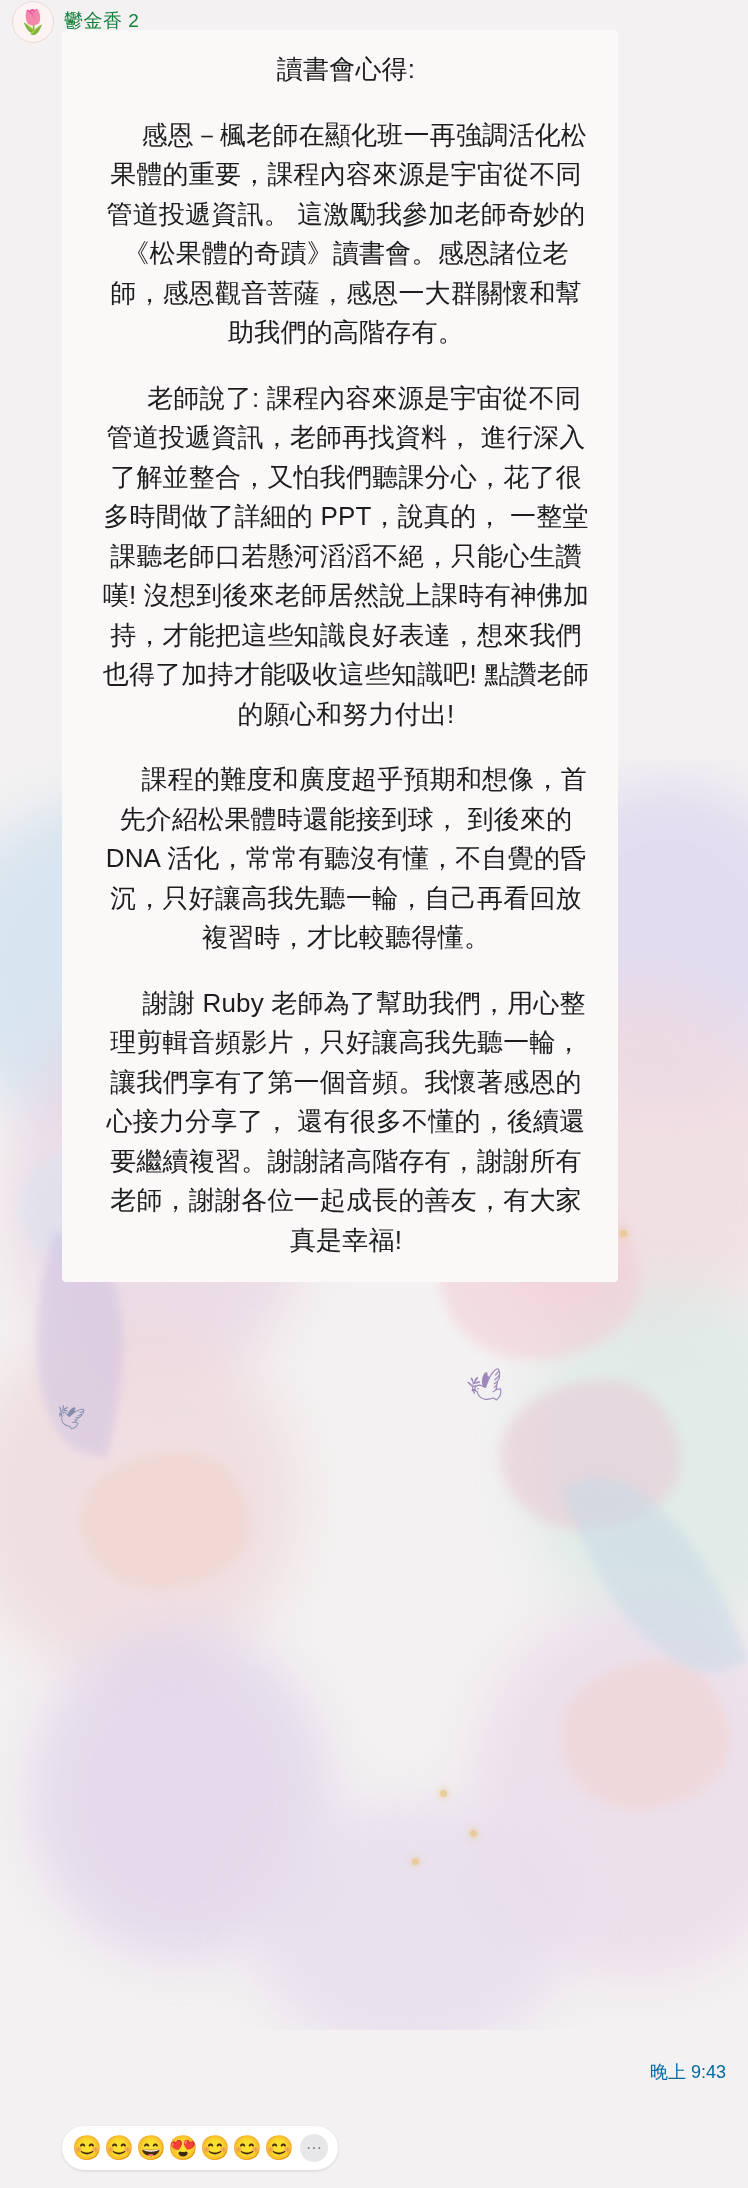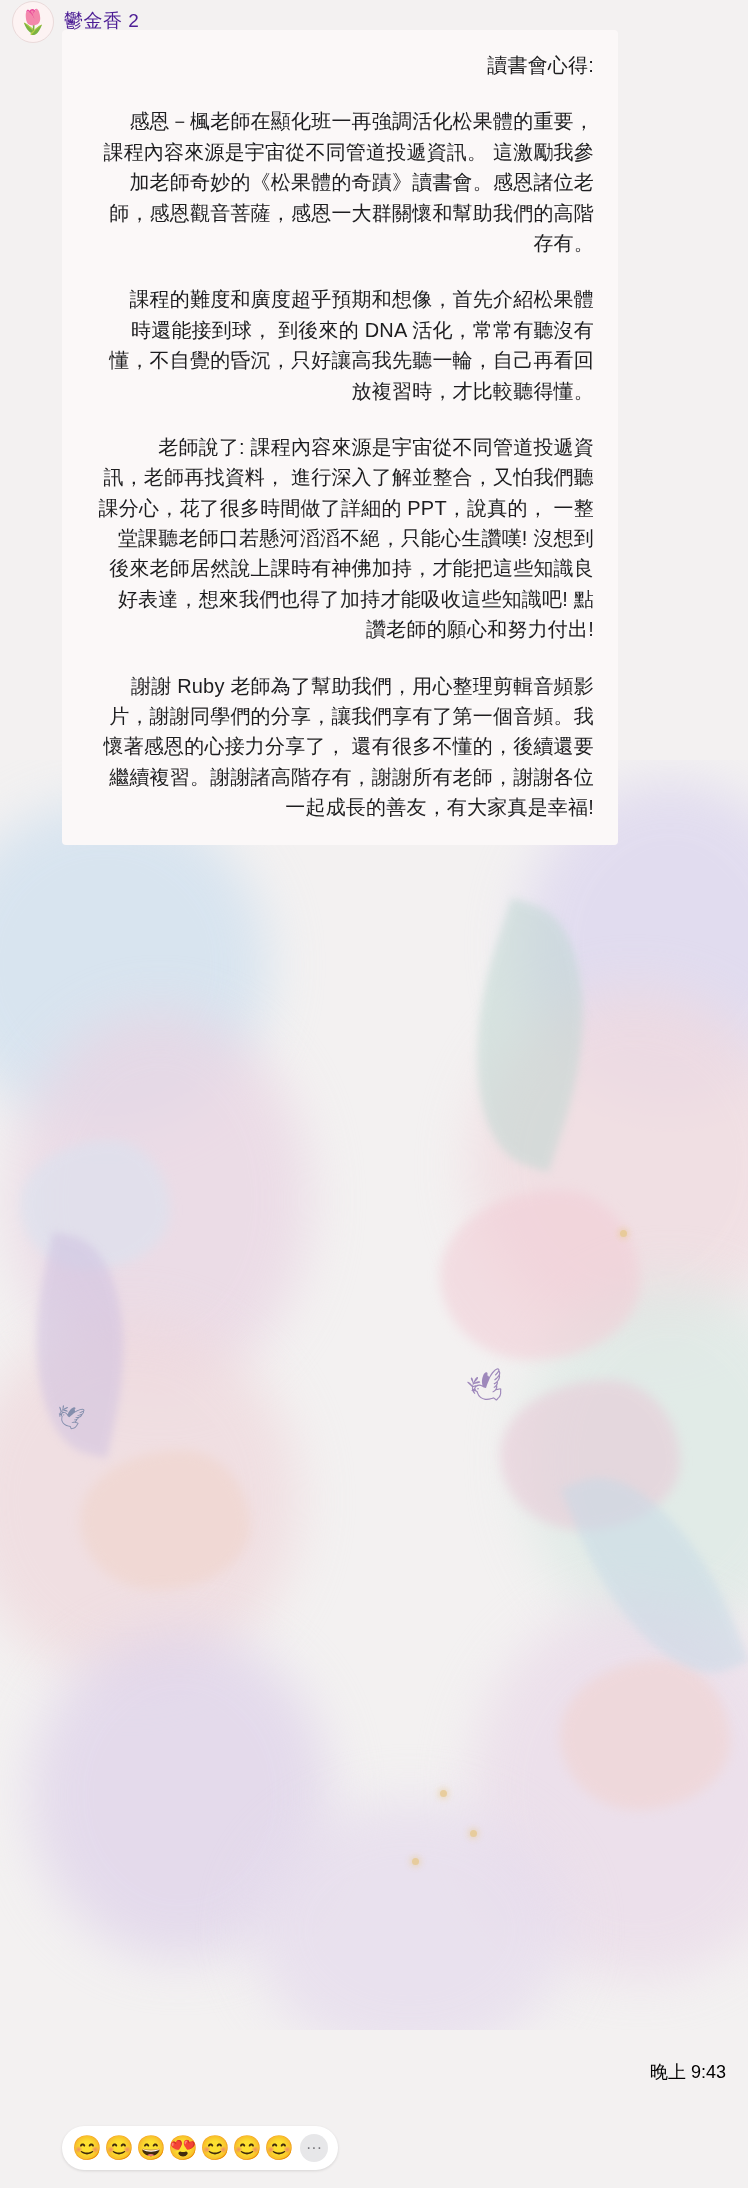--- a/index.html
+++ b/index.html
@@ -97,55 +97,55 @@
     display: flex;
     align-items: center;
     justify-content: center;
     font-size: 24px;
     line-height: 1;
     flex: 0 0 auto;
     margin-top: 4px;
   }
   .sender-name {
     font-size: 19px;
-    color: #4c1d95;
+    color: #15803d;
     margin-top: 2px;
     letter-spacing: .5px;
   }
 
   
   .bubble {
     position: absolute;
     left: 62px;
     top: 30px;
     width: 556px;
     border-radius: 4px;
     background: rgba(255,255,255,0.80);
     backdrop-filter: blur(2px);
     padding: 20px 24px 16px 24px;
     color: #1d1d1f;
   }
   .bubble.top-solid { background: #fbf8f8; }
   .bubble p {
-    font-size: 20px;
+    font-size: 26px;
     line-height: 1.52;
     letter-spacing: .2px;
     margin: 0 0 26px 12px;
-    text-align: right;
+    text-align: center;
     word-break: break-word;
   }
   .bubble p.indent { text-indent: 1.4em; }
   .bubble p:last-of-type { margin-bottom: 6px; }
 
   .time-stamp {
     position: absolute;
     right: 22px;
     bottom: 104px;
     font-size: 18px;
-    color: #000000;
+    color: #0369a1;
   }
 
   
   .reactions {
     position: absolute;
     left: 62px;
     bottom: 18px;
     height: 44px;
     display: flex;
     align-items: center;
@@ -205,23 +205,23 @@
   </div>
 
   <div class="msg-head">
     <div class="avatar">🌷</div>
     <div class="sender-name">鬱金香 2</div>
   </div>
 
   <div class="bubble top-solid">
     <p>讀書會心得:</p>
     <p class="indent">感恩－楓老師在顯化班一再強調活化松果體的重要，課程內容來源是宇宙從不同管道投遞資訊。 這激勵我參加老師奇妙的《松果體的奇蹟》讀書會。感恩諸位老師，感恩觀音菩薩，感恩一大群關懷和幫助我們的高階存有。</p>
+    <p class="indent">老師說了: 課程內容來源是宇宙從不同管道投遞資訊，老師再找資料， 進行深入了解並整合，又怕我們聽課分心，花了很多時間做了詳細的 PPT，說真的， 一整堂課聽老師口若懸河滔滔不絕，只能心生讚嘆! 沒想到後來老師居然說上課時有神佛加持，才能把這些知識良好表達，想來我們也得了加持才能吸收這些知識吧! 點讚老師的願心和努力付出!</p>
     <p class="indent">課程的難度和廣度超乎預期和想像，首先介紹松果體時還能接到球， 到後來的 DNA 活化，常常有聽沒有懂，不自覺的昏沉，只好讓高我先聽一輪，自己再看回放複習時，才比較聽得懂。</p>
-    <p class="indent">老師說了: 課程內容來源是宇宙從不同管道投遞資訊，老師再找資料， 進行深入了解並整合，又怕我們聽課分心，花了很多時間做了詳細的 PPT，說真的， 一整堂課聽老師口若懸河滔滔不絕，只能心生讚嘆! 沒想到後來老師居然說上課時有神佛加持，才能把這些知識良好表達，想來我們也得了加持才能吸收這些知識吧! 點讚老師的願心和努力付出!</p>
-    <p class="indent">謝謝 Ruby 老師為了幫助我們，用心整理剪輯音頻影片，謝謝同學們的分享，讓我們享有了第一個音頻。我懷著感恩的心接力分享了， 還有很多不懂的，後續還要繼續複習。謝謝諸高階存有，謝謝所有老師，謝謝各位一起成長的善友，有大家真是幸福!</p>
+    <p class="indent">謝謝 Ruby 老師為了幫助我們，用心整理剪輯音頻影片，只好讓高我先聽一輪，讓我們享有了第一個音頻。我懷著感恩的心接力分享了， 還有很多不懂的，後續還要繼續複習。謝謝諸高階存有，謝謝所有老師，謝謝各位一起成長的善友，有大家真是幸福!</p>
   </div>
 
   <div class="time-stamp">晚上 9:43</div>
 
   <div class="reactions">
     <span class="emoji">😊</span>
     <span class="emoji">😊</span>
     <span class="emoji">😄</span>
     <span class="emoji">😍</span>
     <span class="emoji">😊</span>

